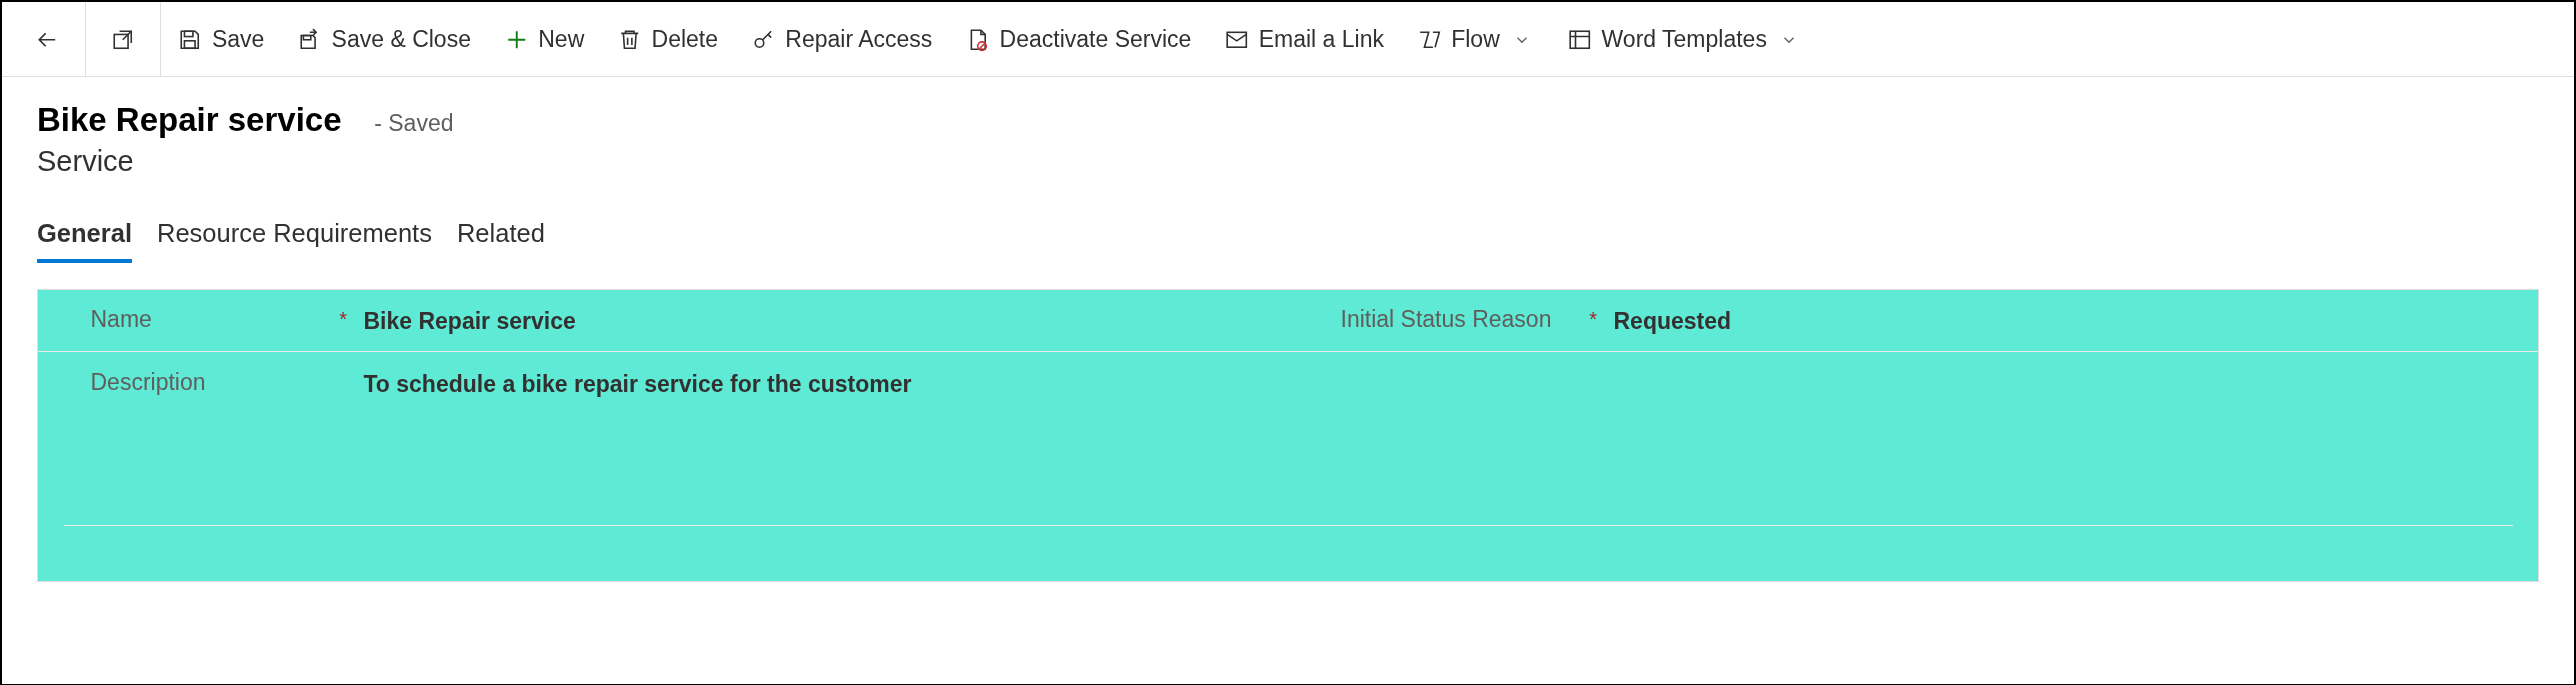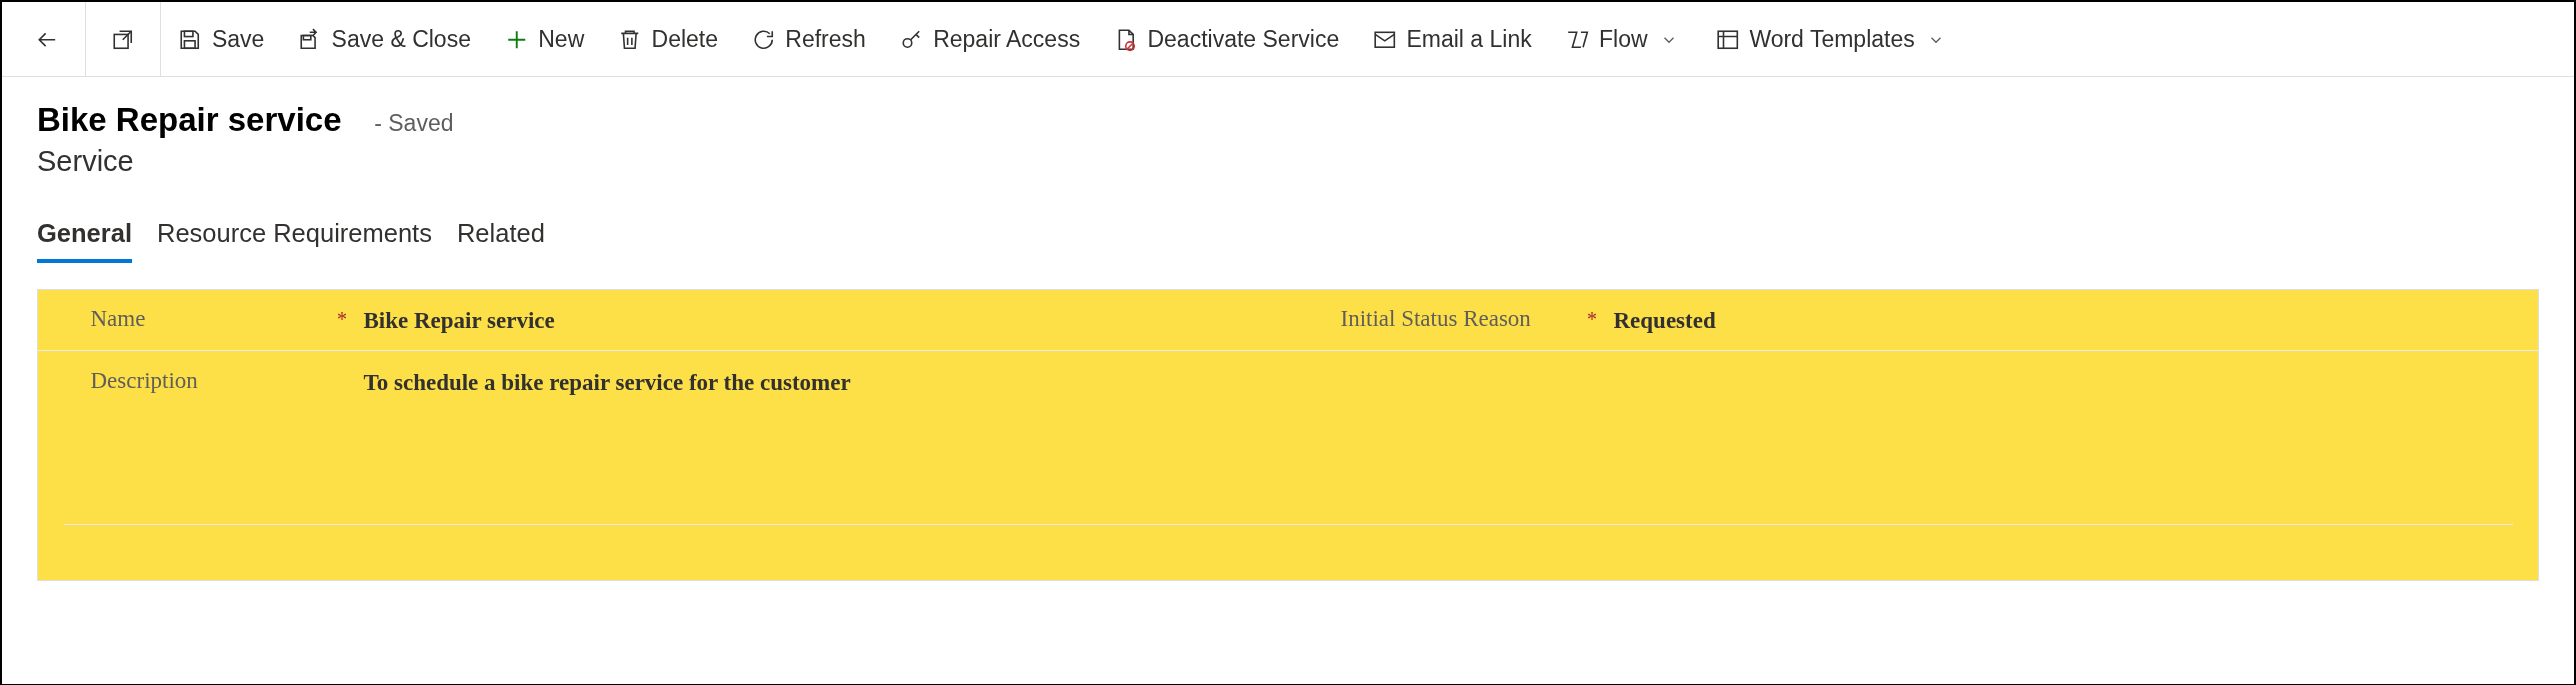--- a/index.html
+++ b/index.html
@@ -104,22 +104,21 @@
       border-bottom: 4.5px solid transparent;
     }
     .tab.active {
       font-weight: 600;
       border-bottom: 4.5px solid #0078d4;
     }
     
     .form-card {
       margin: 25.5px 35px 0 35px;
       border: 0.9px solid #e1dfdd;
-      background: #fde047;
-      font-family: Liberation Serif, serif;
+      background: #5eead4;
     }
     .form-row {
       display: flex;
       border-bottom: 0.9px solid #edebe9;
       padding: 16.4px 0;
     }
     .form-cell {
       display: flex;
       align-items: flex-start;
       flex: 1;
@@ -212,28 +211,20 @@
 
   <button class="toolbar-btn">
     <span class="icon">
       <svg viewBox="0 0 24 24" fill="none" stroke="#323130" stroke-width="1.5">
           <path d="M4 6h16M8 6V4h8v2M6 6l1 14h10l1-14M10 10v7M14 10v7"></path>
         </svg>
     </span>
     <span>Delete</span>
   </button>
 
-  <button class="toolbar-btn">
-    <span class="icon">
-      <svg viewBox="0 0 24 24" fill="none" stroke="#323130" stroke-width="1.5">
-          <path d="M20 12a8 8 0 1 1-2.34-5.66M20 4v5h-5"></path>
-        </svg>
-    </span>
-    <span>Refresh</span>
-  </button>
 
   <button class="toolbar-btn">
     <span class="icon">
       <svg viewBox="0 0 24 24" fill="none" stroke="#323130" stroke-width="1.5">
           <circle cx="8" cy="15" r="4"></circle>
           <path d="M11 12l8-8M16 7l3 3"></path>
         </svg>
     </span>
     <span>Repair Access</span>
   </button>

